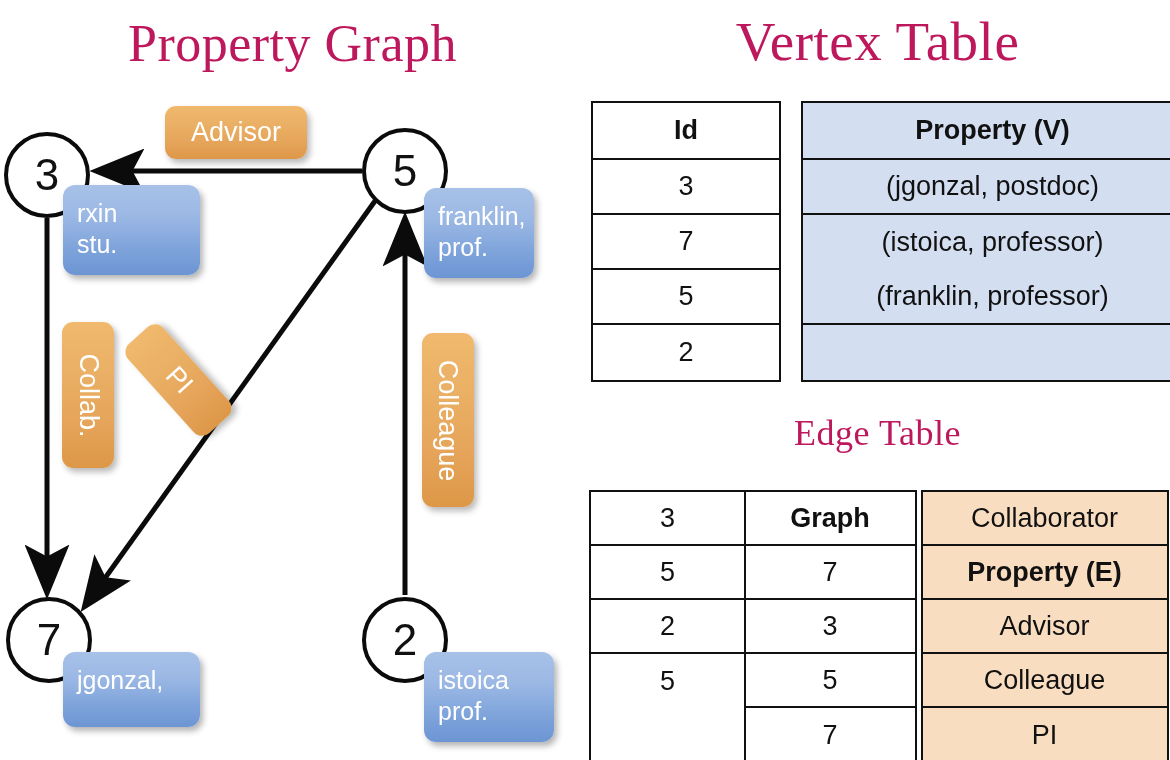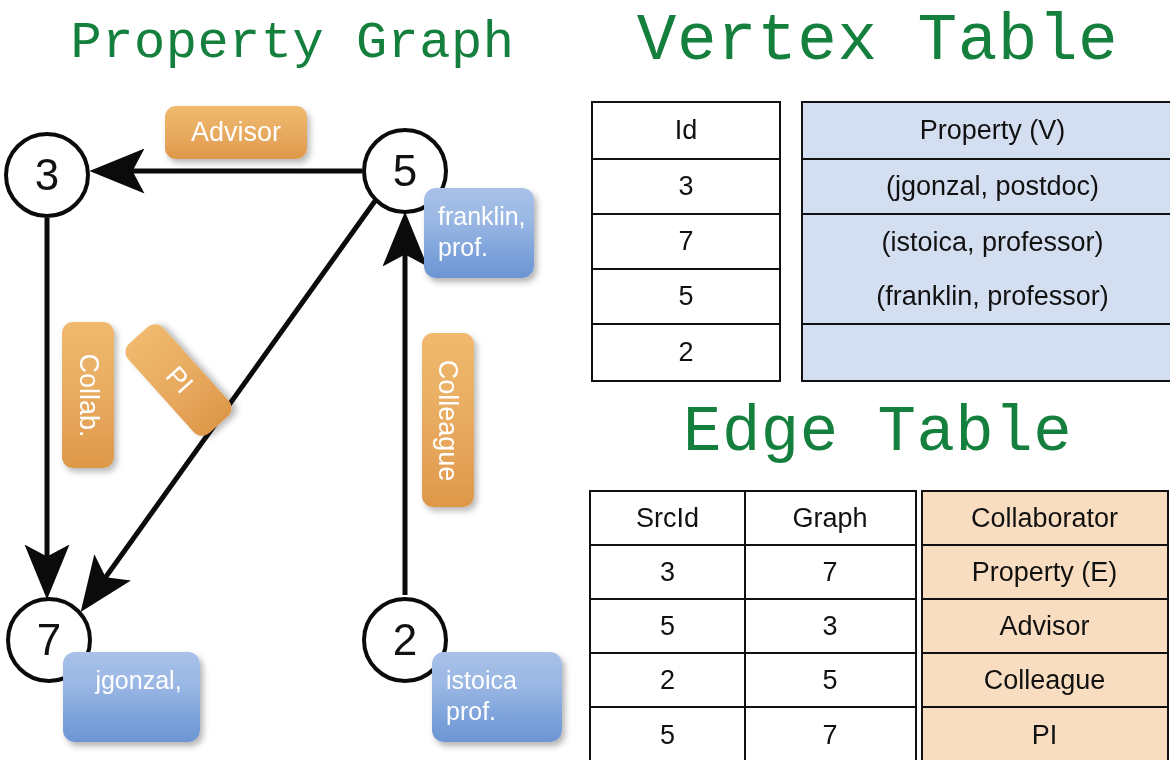--- a/index.html
+++ b/index.html
@@ -12,45 +12,45 @@
     height: 760px;
     position: relative;
     overflow: hidden;
     font-family: "Liberation Sans", sans-serif;
     -webkit-font-smoothing: antialiased;
   }
 
   
   .title {
     position: absolute;
-    font-family: Liberation Mono, monospace;
+    font-family: Liberation Serif, serif;
     font-weight: 300;
-    color: #15803d;
+    color: #be185d;
     letter-spacing: 0.5px;
     white-space: nowrap;
   }
   #title-property-graph {
     left: 0; top: 14px;
     width: 585px;
     text-align: center;
     font-size: 52px;
     line-height: 60px;
   }
   #title-vertex-table {
     left: 585px; top: 12px;
     width: 585px;
     text-align: center;
-    font-size: 66px;
+    font-size: 55px;
     line-height: 60px;
   }
   #title-edge-table {
     left: 585px; top: 404px;
     width: 585px;
     text-align: center;
-    font-size: 64px;
+    font-size: 36px;
     line-height: 58px;
   }
 
   
   #graph-panel {
     position: absolute;
     left: 0; top: 0;
     width: 585px; height: 760px;
   }
   #graph-edges {
@@ -91,22 +91,22 @@
     font-family: "Liberation Sans", sans-serif;
     font-weight: 400;
     font-size: 25px;
     line-height: 31px;
     padding: 13px 0 0 14px;
     box-sizing: border-box;
     z-index: 4;
   }
   #prop-box-3 { left: 63px;  top: 185px; width: 137px; height: 90px; }
   #prop-box-5 { left: 424px; top: 188px; width: 110px; height: 90px; }
-  #prop-box-7 { left: 63px;  top: 652px; width: 137px; height: 90px; text-align: center; }
-  #prop-box-2 { left: 424px; top: 652px; width: 130px; height: 90px; margin-left: 8px; }
+  #prop-box-7 { left: 63px;  top: 652px; width: 137px; height: 75px; }
+  #prop-box-2 { left: 424px; top: 652px; width: 130px; height: 90px; }
 
   
   .edge-badge {
     position: absolute;
     border-radius: 11px;
     background: linear-gradient(to bottom, #f0b96e 0%, #eab065 35%, #e4a257 75%, #dd9747 100%);
     box-shadow: 3px 4px 6px rgba(0,0,0,0.28);
     color: #ffffff;
     font-family: "Liberation Sans", sans-serif;
     font-weight: 400;
@@ -161,21 +161,21 @@
     border-bottom: 2.5px solid #111111;
     box-sizing: border-box;
     font-family: "Liberation Sans", sans-serif;
     font-weight: 300;
     font-size: 27px;
     color: #111111;
     white-space: nowrap;
   }
   .tcell.last { border-bottom: none; }
   .thead {
-    font-weight: 400;
+    font-weight: 700;
     font-size: 27px;
   }
 
   
   #vertex-table { left: 591px; top: 101px; }
   #vertex-table .col-id   { width: 190px; }
   #vertex-table .col-prop { width: 383px; margin-left: 20px; background: #d3def1; }
   #vertex-table .tcell { height: 55px; }
   #vertex-table .thead  { height: 57px; }
 
@@ -218,20 +218,24 @@
   <div class="vertex" id="vertex-5">
     <span>5</span>
   </div>
   <div class="vertex" id="vertex-7">
     <span>7</span>
   </div>
   <div class="vertex" id="vertex-2">
     <span>2</span>
   </div>
 
+  <div class="prop-box" id="prop-box-3">
+    <div>rxin</div>
+    <div>stu.</div>
+  </div>
   <div class="prop-box" id="prop-box-5">
     <div>franklin,</div>
     <div>prof.</div>
   </div>
   <div class="prop-box" id="prop-box-7">
     <div>jgonzal,</div>
   </div>
   <div class="prop-box" id="prop-box-2">
     <div>istoica</div>
     <div>prof.</div>
@@ -262,21 +266,20 @@
   <div class="tcol col-prop">
     <div class="tcell thead">Property (V)</div>
     <div class="tcell">(jgonzal, postdoc)</div>
     <div class="tcell last">(istoica, professor)</div>
     <div class="tcell">(franklin, professor)</div>
   </div>
 </div>
 
 <div class="tbl" id="edge-table">
   <div class="tcol col-src">
-    <div class="tcell thead">SrcId</div>
     <div class="tcell">3</div>
     <div class="tcell">5</div>
     <div class="tcell">2</div>
     <div class="tcell last">5</div>
   </div>
   <div class="tcol col-dst">
     <div class="tcell thead">Graph</div>
     <div class="tcell">7</div>
     <div class="tcell">3</div>
     <div class="tcell">5</div>

